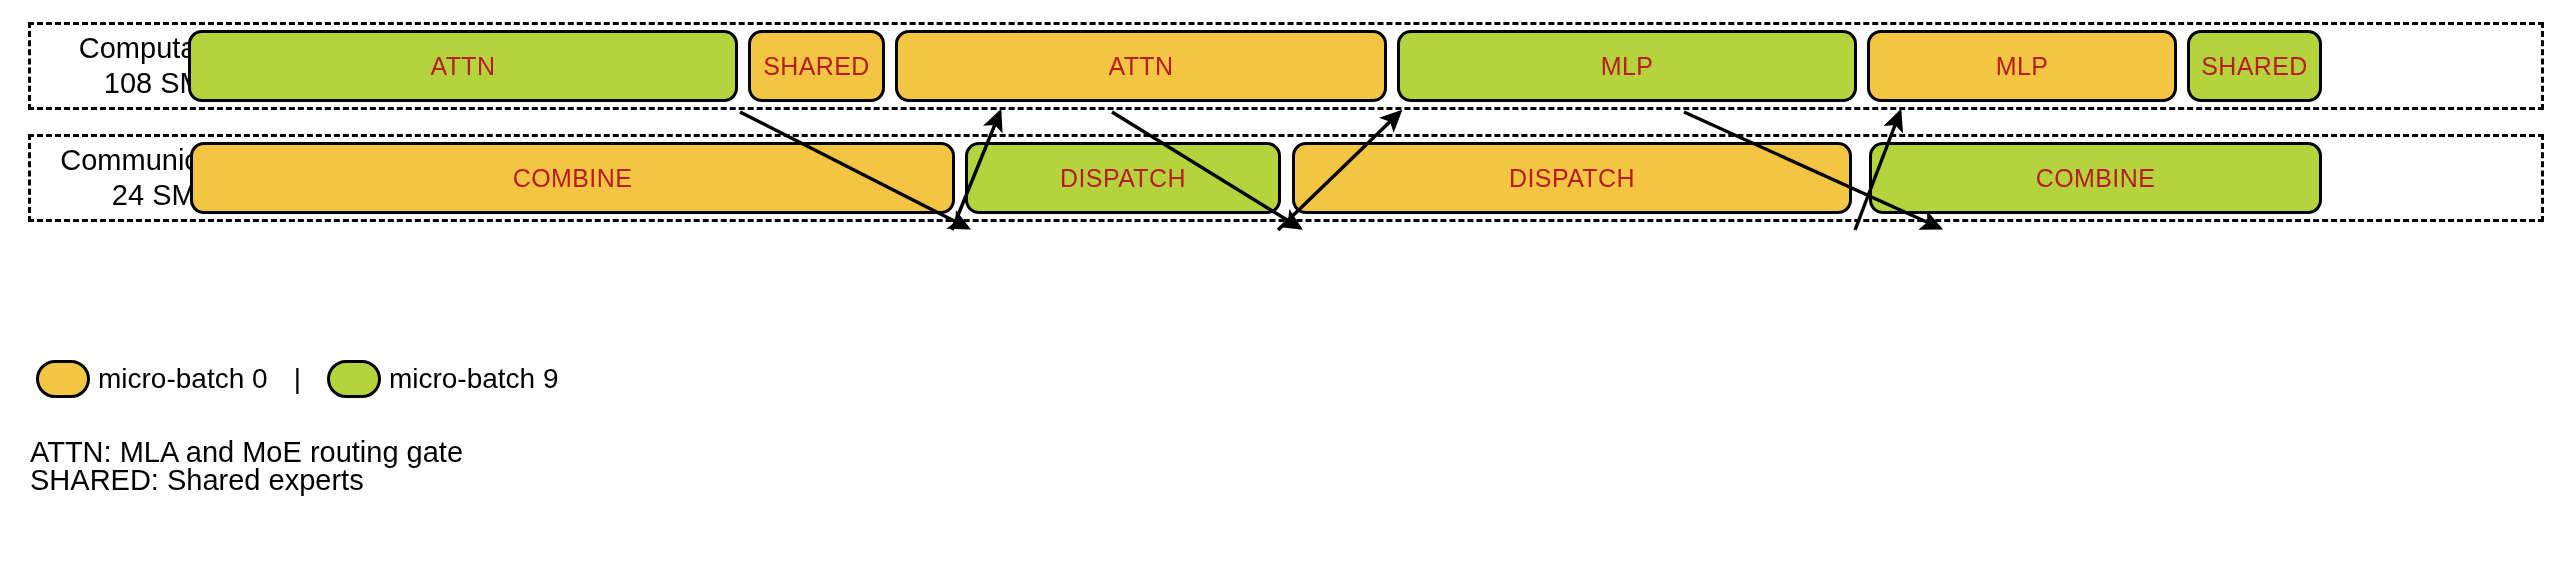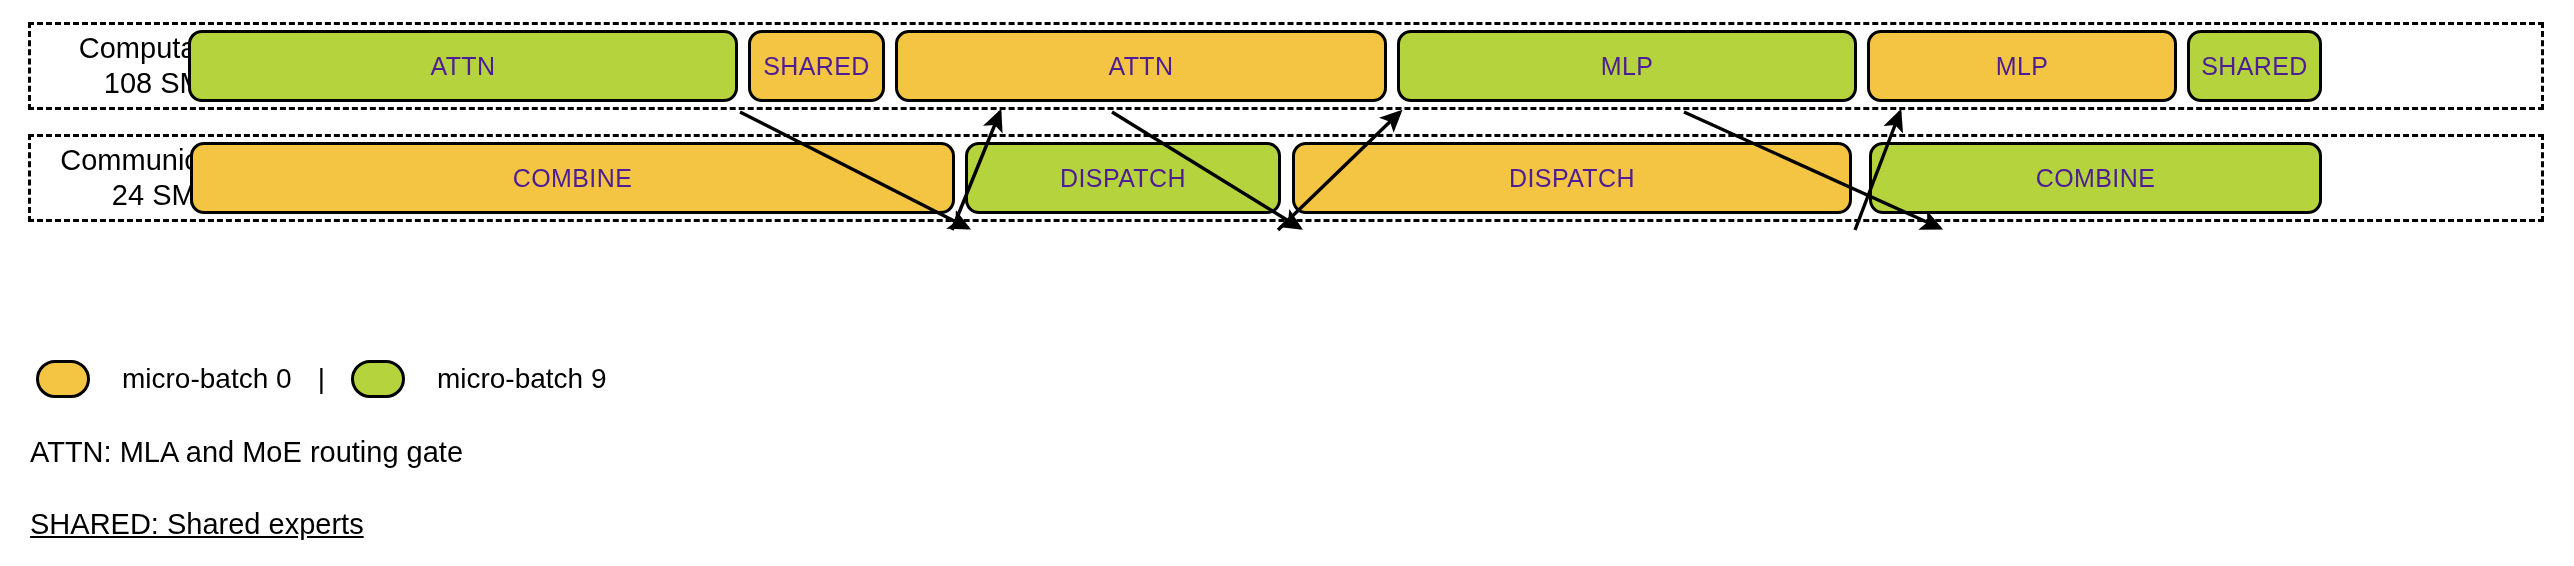--- a/index.html
+++ b/index.html
@@ -48,21 +48,21 @@
   .block {
     position: absolute;
     box-sizing: border-box;
     border: 3px solid #000000;
     border-radius: 14px;
     display: flex;
     align-items: center;
     justify-content: center;
     font-size: 25px;
     letter-spacing: 0.4px;
-    color: #4c1d95;
+    color: #b91c1c;
     white-space: nowrap;
     overflow: hidden;
   }
 
   
   #arrows {
     position: absolute;
     left: 0; top: 0;
     width: 2574px;
     height: 566px;
@@ -80,39 +80,39 @@
   }
   .legend-swatch {
     width: 54px;
     height: 38px;
     border: 3px solid #000000;
     border-radius: 19px;
     box-sizing: border-box;
   }
   .legend-text {
     font-size: 28px;
-    margin-left: 32px;
+    margin-left: 8px;
     white-space: nowrap;
   }
   .legend-sep {
     font-size: 28px;
     margin: 0 26px;
     white-space: nowrap;
   }
 
   
   .caption {
     position: absolute;
     left: 30px;
     font-size: 29px;
     white-space: nowrap;
     color: #000000;
   }
   #caption-0 { top: 436px; }
-  #caption-1 { top: 508px; text-decoration: underline; }
+  #caption-1 { top: 464px; }
 </style>
 </head>
 <body>
 
 <div id="stage">
 
   <div class="lane" id="lane-compute"></div>
   <div class="lane-label" id="label-compute">
     <span class="l1">Computation</span>
     <span class="l2">108 SMs</span>

